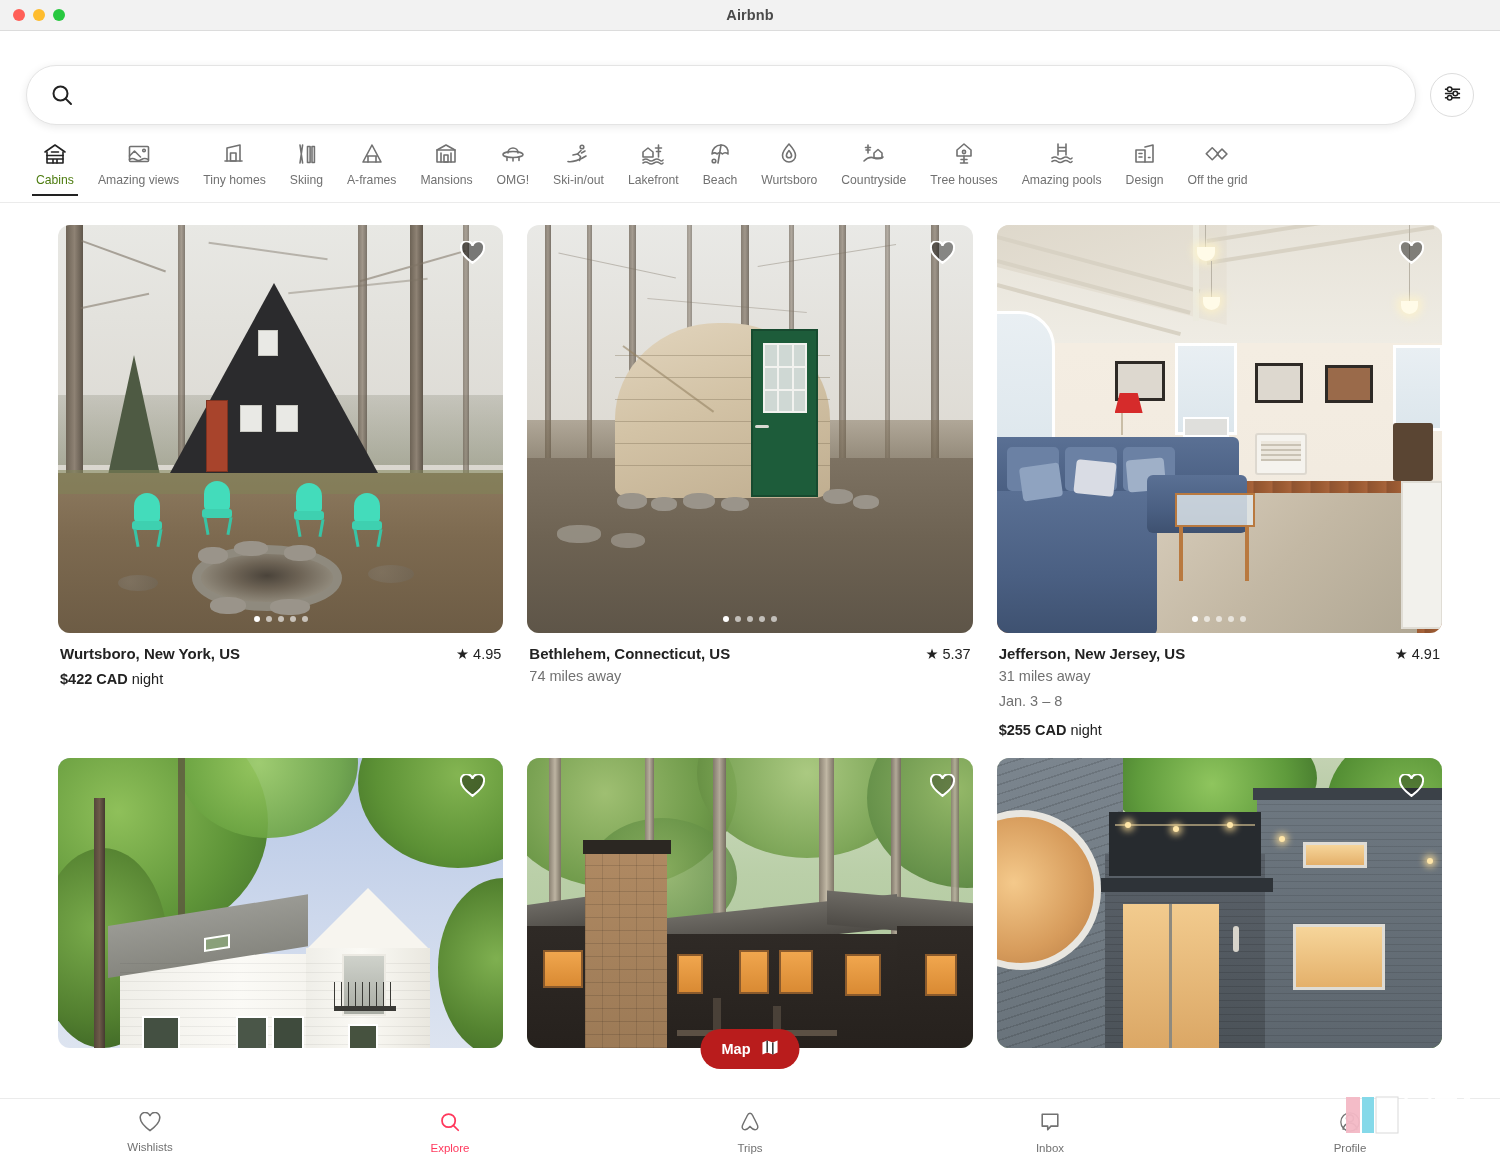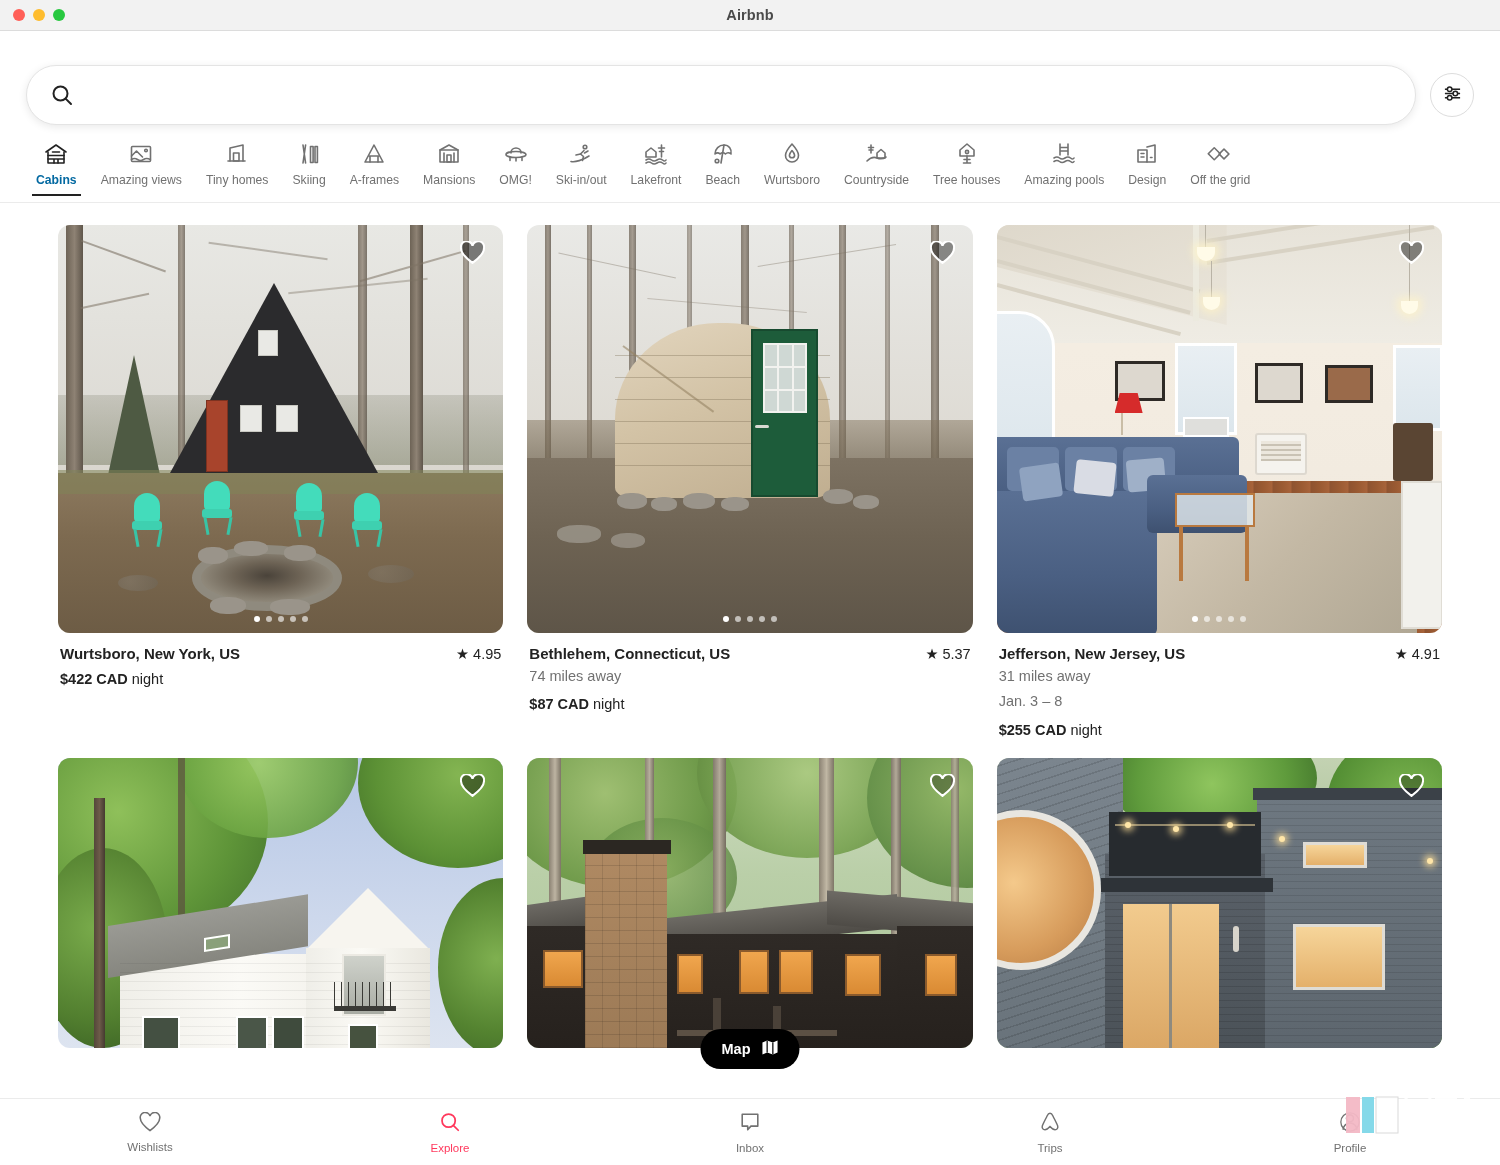--- a/index.html
+++ b/index.html
@@ -109,21 +109,21 @@
     position: relative;
     min-width: 56px;
   }
   .cat svg { display: block; }
   .cat-label {
     font-size: 12.2px;
     color: #717171;
     white-space: nowrap;
     line-height: 1;
   }
-  .cat.active .cat-label { color: #0369a1; font-weight: bold; }
+  .cat.active .cat-label { color: #4d7c0f; font-weight: normal; }
   .cat.active::after {
     content: "";
     position: absolute;
     bottom: 0; left: 8px; right: 8px;
     height: 2px;
     background: #222;
   }
   .cat.active .icon-stroke { stroke: #222; }
   .icon-stroke { stroke: #717171; fill: none; stroke-width: 1.6; stroke-linecap: round; stroke-linejoin: round; }
 
@@ -170,21 +170,21 @@
   .meta { font-size: 14.5px; color: #717171; margin-top: 3px; line-height: 1.55; }
   .price { font-size: 14.5px; color: #222; margin-top: 9px; }
   .price b { font-weight: bold; }
 
   
   .map-btn {
     position: absolute;
     left: 50%;
     transform: translateX(-50%);
     top: 1029px;
-    background: #000000;
+    background: #b91c1c;
     color: #fff;
     border-radius: 24px;
     height: 40px;
     display: flex;
     align-items: center;
     gap: 11px;
     padding: 0 21px;
     font-size: 14.5px;
     font-weight: bold;
     cursor: pointer;
@@ -695,24 +695,20 @@
     </div>
     <div class="card-info">
       <div class="row1">
         <span class="loc">Bethlehem, Connecticut, US</span>
         <span class="rating">
           <span>★</span>
           <span>5.37</span>
         </span>
       </div>
       <div class="meta">74 miles away</div>
-      <div class="price">
-        <b>$87 CAD</b>
-        <span>night</span>
-      </div>
     </div>
   </div>
 
   <div class="card">
     <div class="card-img">
       <div class="scene">
         <div class="int-wall"></div>
 
         <div class="ceiling"></div>
         <div style="position:absolute;left:0;top:0;width:230px;height:100px;background:linear-gradient(160deg,#ded8cb,#eae5da);clip-path:polygon(0 0,100% 0,100% 100%,0 42%);"></div>
@@ -956,33 +952,33 @@
           <circle cx="10.5" cy="10.5" r="7.2" fill="none" stroke="#ff385c" stroke-width="1.9"></circle>
           <line x1="15.6" y1="15.6" x2="21" y2="21" stroke="#ff385c" stroke-width="1.9" stroke-linecap="round"></line>
         </svg>
     </span>
     <span class="nav-label">Explore</span>
   </div>
 
   <div class="nav-item">
     <span>
       <svg width="22" height="22" viewBox="0 0 24 24">
+          <path d="M12 2.5c1.5 0 2.4 1.2 3.2 2.9 1.6 3.4 4.6 9 5.2 11 .6 2.1-.7 4.1-2.9 4.1-1.8 0-3.3-1.2-5.5-3.6-2.2 2.4-3.7 3.6-5.5 3.6-2.2 0-3.5-2-2.9-4.1.6-2 3.6-7.6 5.2-11C9.6 3.7 10.5 2.5 12 2.5z" fill="none" stroke="#717171" stroke-width="1.6"></path>
+        </svg>
+    </span>
+    <span class="nav-label">Trips</span>
+  </div>
+
+  <div class="nav-item">
+    <span>
+      <svg width="22" height="22" viewBox="0 0 24 24">
           <path d="M3.5 3.5h17v13h-7.5l-3.5 4v-4H3.5z" fill="none" stroke="#717171" stroke-width="1.7" stroke-linejoin="round"></path>
         </svg>
     </span>
     <span class="nav-label">Inbox</span>
-  </div>
-
-  <div class="nav-item">
-    <span>
-      <svg width="22" height="22" viewBox="0 0 24 24">
-          <path d="M12 2.5c1.5 0 2.4 1.2 3.2 2.9 1.6 3.4 4.6 9 5.2 11 .6 2.1-.7 4.1-2.9 4.1-1.8 0-3.3-1.2-5.5-3.6-2.2 2.4-3.7 3.6-5.5 3.6-2.2 0-3.5-2-2.9-4.1.6-2 3.6-7.6 5.2-11C9.6 3.7 10.5 2.5 12 2.5z" fill="none" stroke="#717171" stroke-width="1.6"></path>
-        </svg>
-    </span>
-    <span class="nav-label">Trips</span>
   </div>
 
   <div class="nav-item">
     <span>
       <svg width="22" height="22" viewBox="0 0 24 24">
           <circle cx="12" cy="8" r="3.8" fill="none" stroke="#717171" stroke-width="1.7"></circle>
           <path d="M4.5 20.5a7.5 7.5 0 0 1 15 0" fill="none" stroke="#717171" stroke-width="1.7"></path>
           <circle cx="12" cy="12" r="10" fill="none" stroke="#717171" stroke-width="1.4"></circle>
         </svg>
     </span>

